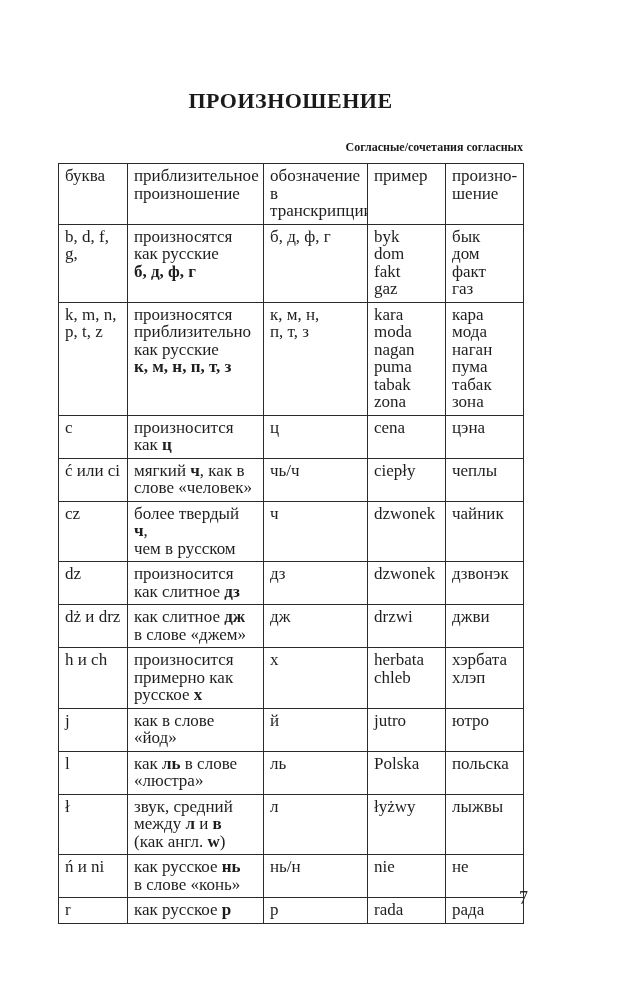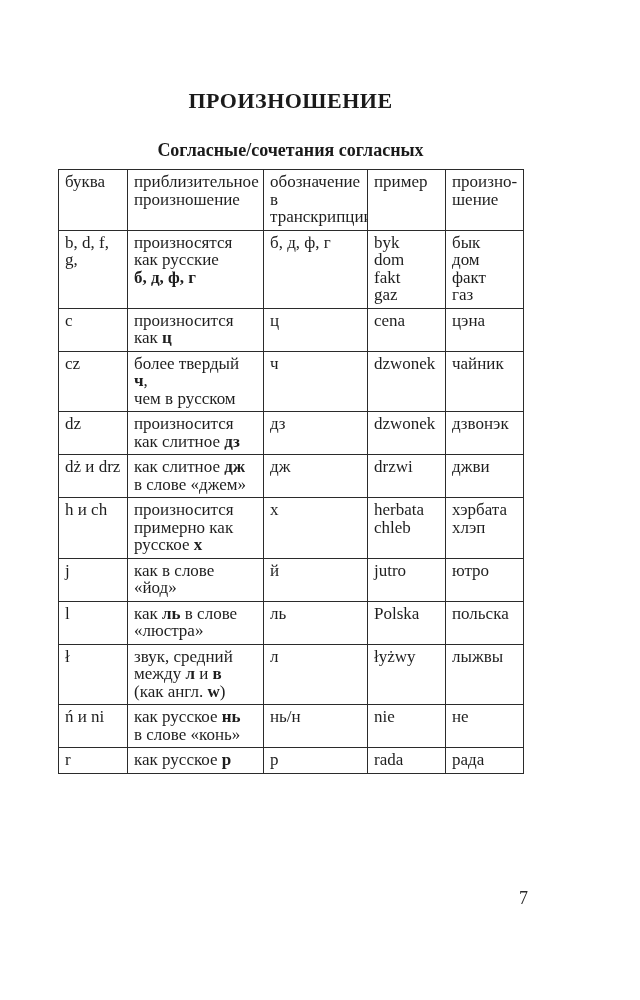--- a/index.html
+++ b/index.html
@@ -22,23 +22,23 @@
   .doc-title {
     margin: 88px 0 0 0;
     font-size: 22px;
     font-weight: bold;
     text-align: center;
     letter-spacing: 0.5px;
     color: #1a1a1a;
   }
   .doc-subtitle {
     margin: 26px 0 8px 0;
-    font-size: 18px;
+    font-size: 12px;
     font-weight: bold;
-    text-align: center;
+    text-align: right;
     color: #1a1a1a;
   }
   table.pron {
     border-collapse: collapse;
     table-layout: fixed;
     width: 465px;
     border: 1.5px solid #2b2b2b;
     font-size: 17px;
     line-height: 17.5px;
   }
@@ -102,26 +102,56 @@
             <td>byk
 dom
 fakt
 gaz</td>
             <td>бык
 дом
 факт
 газ</td>
           </tr>
           <tr>
+            <td>k, m, n,
+p, t, z</td>
+            <td><span>произносятся
+приблизительно
+как русские
+</span><b>к, м, н, п, т, з</b></td>
+            <td>к, м, н,
+п, т, з</td>
+            <td>kara
+moda
+nagan
+puma
+tabak
+zona</td>
+            <td>кара
+мода
+наган
+пума
+табак
+зона</td>
+          </tr>
+          <tr>
             <td>c</td>
             <td><span>произносится
 как </span><b>ц</b></td>
             <td>ц</td>
             <td>cena</td>
             <td>цэна</td>
+          </tr>
+          <tr>
+            <td>ć или ci</td>
+            <td><span>мягкий </span><b>ч</b><span>, как в
+слове «человек»</span></td>
+            <td>чь/ч</td>
+            <td>ciepły</td>
+            <td>чеплы</td>
           </tr>
           <tr>
             <td>cz</td>
             <td><span>более твердый </span><b>ч</b><span>,
 чем в русском</span></td>
             <td>ч</td>
             <td>dzwonek</td>
             <td>чайник</td>
           </tr>
           <tr>

